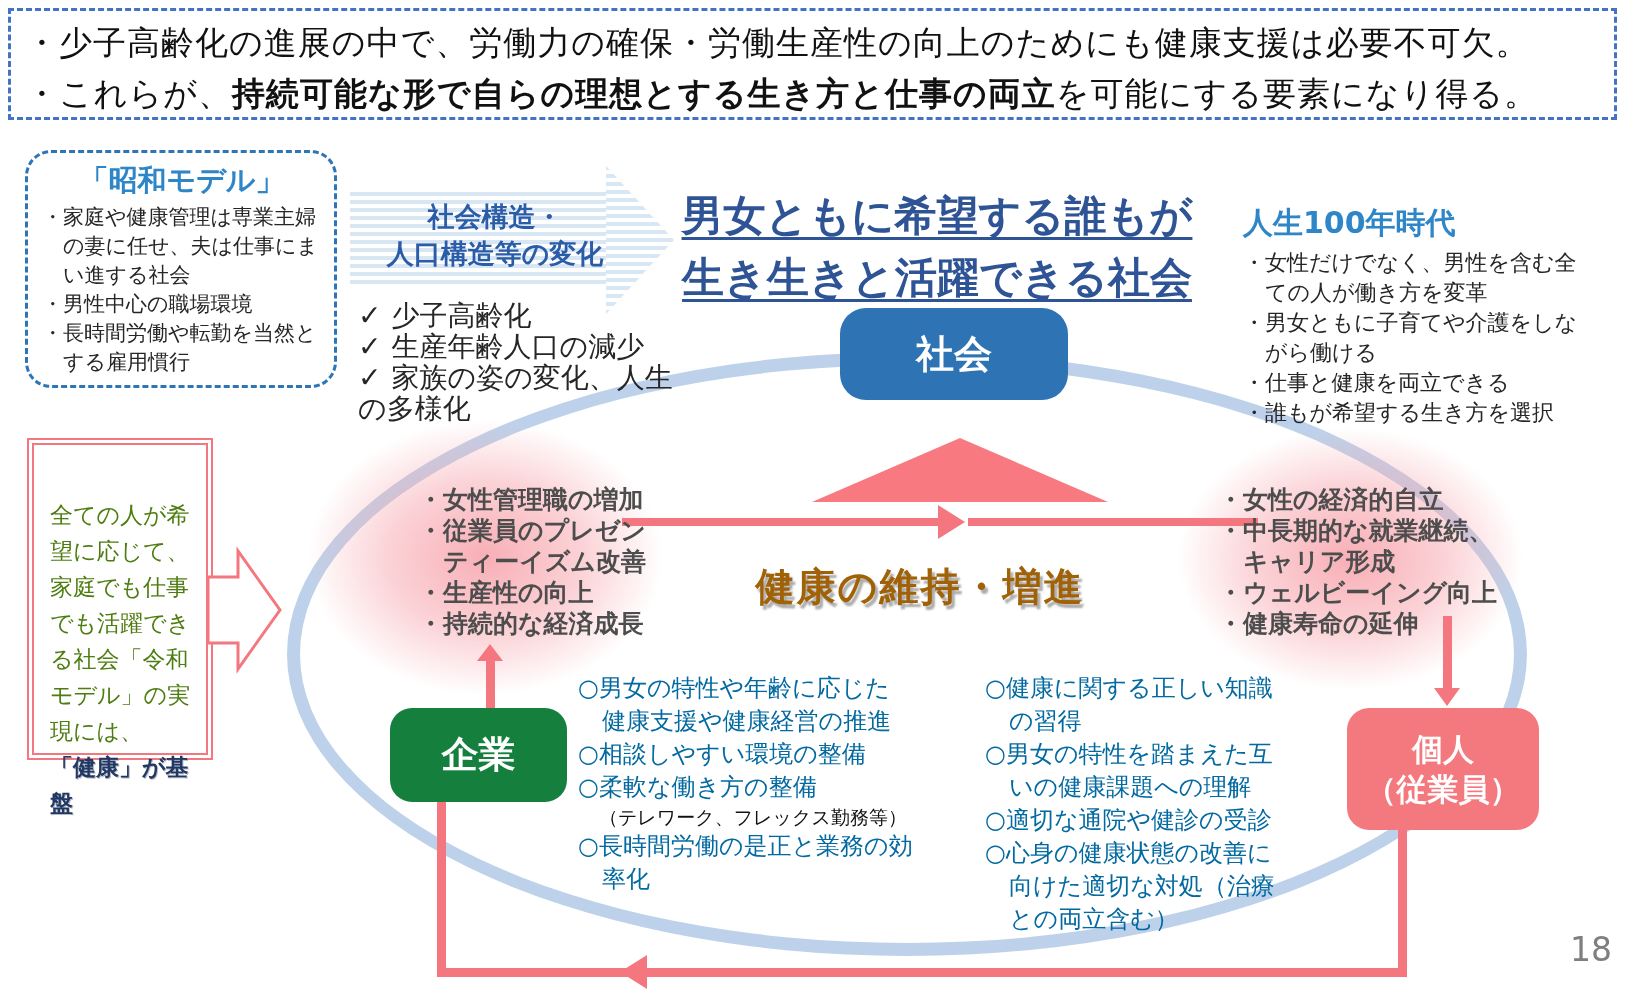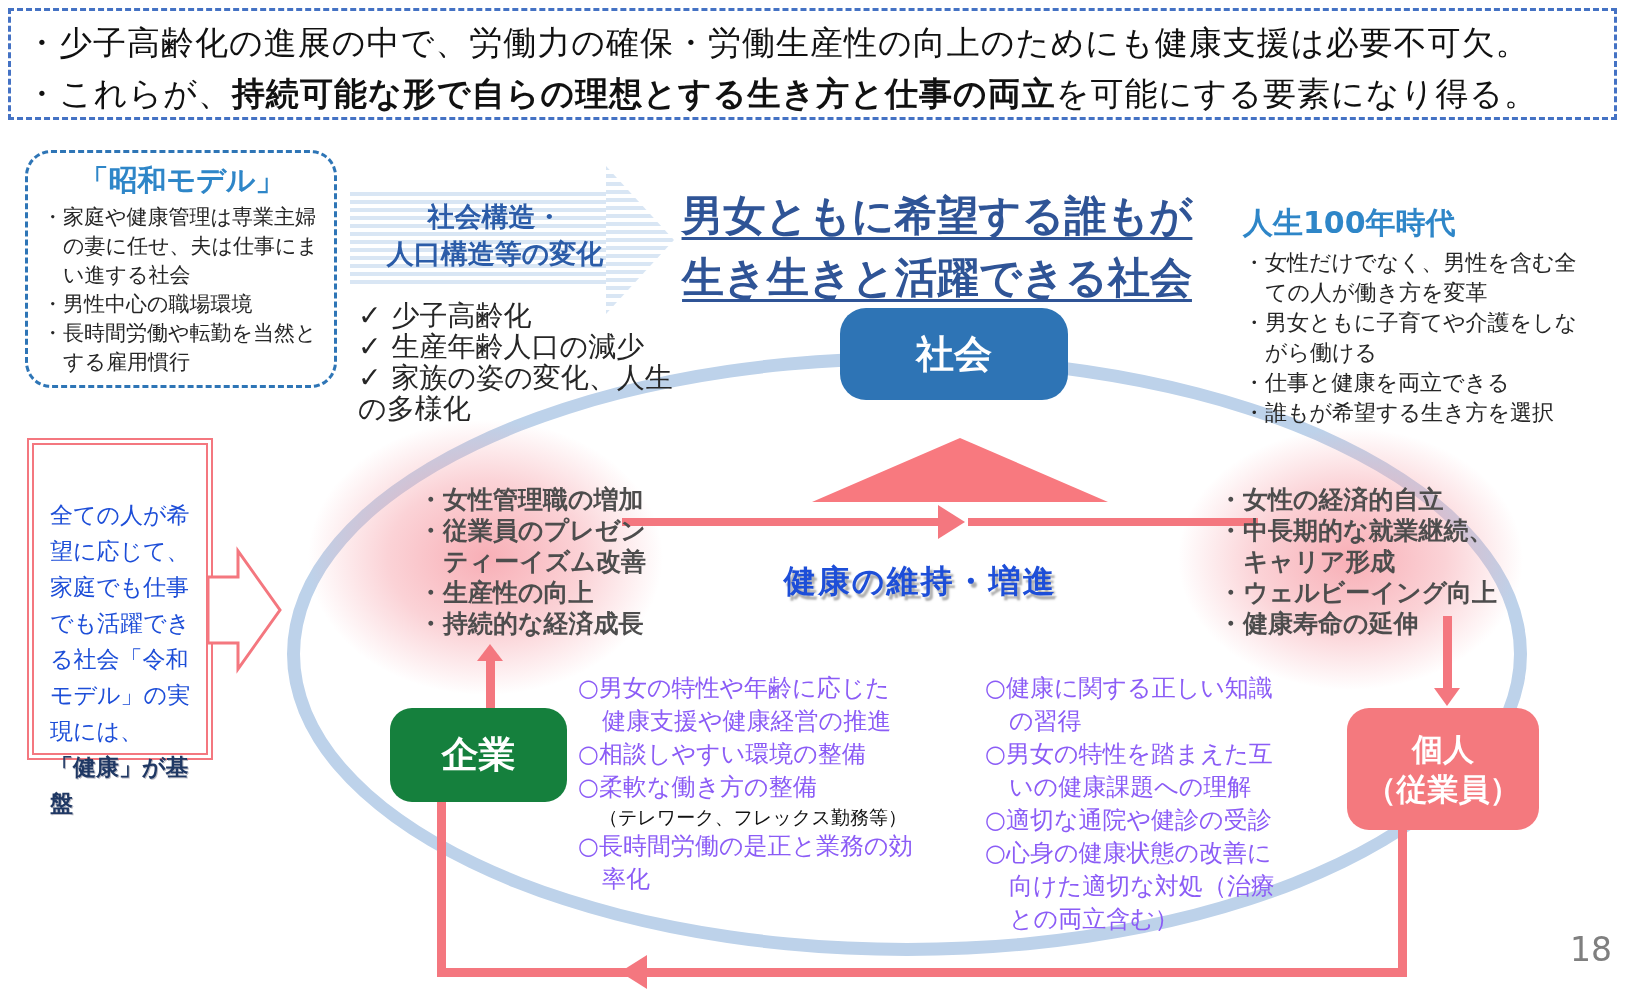--- a/index.html
+++ b/index.html
@@ -37,21 +37,21 @@
   .main-title span { text-decoration:underline; text-decoration-thickness:3px; text-underline-offset:7px; }
 
   
   .life100 { position:absolute; left:1243px; top:172px; width:345px; z-index:11;margin-top:31px; }
   .life100-title { font-size:30px; font-weight:bold; color:#2E86C8; margin-bottom:4px; }
   .life100-item { font-size:22px; line-height:30px; color:#262626; padding-left:1em; text-indent:-1em; }
 
   
   .reiwa { position:absolute; left:27px; top:438px; width:186px; height:322px;
     border:7px double #F4777F; background:#fff; padding:52px 14px 0 16px; z-index:30; }
-  .reiwa-text { font-size:23px; line-height:36px; color:#1d4ed8; }
+  .reiwa-text { font-size:23px; line-height:36px; color:#4d7c0f; }
   .reiwa-em { font-size:23px; line-height:36px; color:#1F3864; font-weight:bold; text-shadow:1px 1px 0 rgba(100,100,120,.45); }
   .reiwa-chevron { position:absolute; left:206px; top:545px; z-index:30; }
 
   
   .big-ellipse { position:absolute; left:287px; top:352px; width:1240px; height:604px;
     border:13px solid #BDD2EA; border-radius:50%; z-index:1; }
 
   
   .blob { position:absolute; z-index:2; border-radius:50%;
     background:radial-gradient(closest-side, rgba(247,166,174,.9), rgba(247,166,174,.5) 55%, rgba(247,166,174,0) 100%); }
@@ -88,26 +88,26 @@
     border-top:17px solid transparent; border-bottom:17px solid transparent; border-right:27px solid #F4777F; }
 
   
   .outcome { position:absolute; z-index:12; }
   .outcome-item { font-size:25px; line-height:31px; font-weight:bold; color:#4D4D4D; padding-left:1em; text-indent:-1em; }
   .outcome-left  { left:418px; top:484px; width:230px; }
   .outcome-right { left:1218px; top:484px; width:280px; }
 
   
   .center-label { position:absolute; left:690px; top:560px; width:460px; z-index:12;
-    text-align:center; font-size:32px; font-weight:bold; color:#1d4ed8;
+    text-align:center; font-size:39px; font-weight:bold; color:#a16207;
     text-shadow:3px 4px 2px rgba(128,128,128,.65); letter-spacing:2px; }
 
   
   .actions { position:absolute; z-index:12; }
-  .action-item { font-size:24px; line-height:33px; color:#8b5cf6; padding-left:1em; text-indent:-1em; }
+  .action-item { font-size:24px; line-height:33px; color:#0369a1; padding-left:1em; text-indent:-1em; }
   .action-sub { font-size:19px; line-height:26px; color:#111; padding-left:1.1em; }
   .actions-company { left:578px; top:672px; width:335px; }
   .actions-individual { left:985px; top:672px; width:300px; }
 
   .page-num { position:absolute; left:1552px; top:930px; width:60px; z-index:30;
     font-size:33px; color:#7F7F7F; text-align:right; }
 </style>
 </head>
 <body>
 

